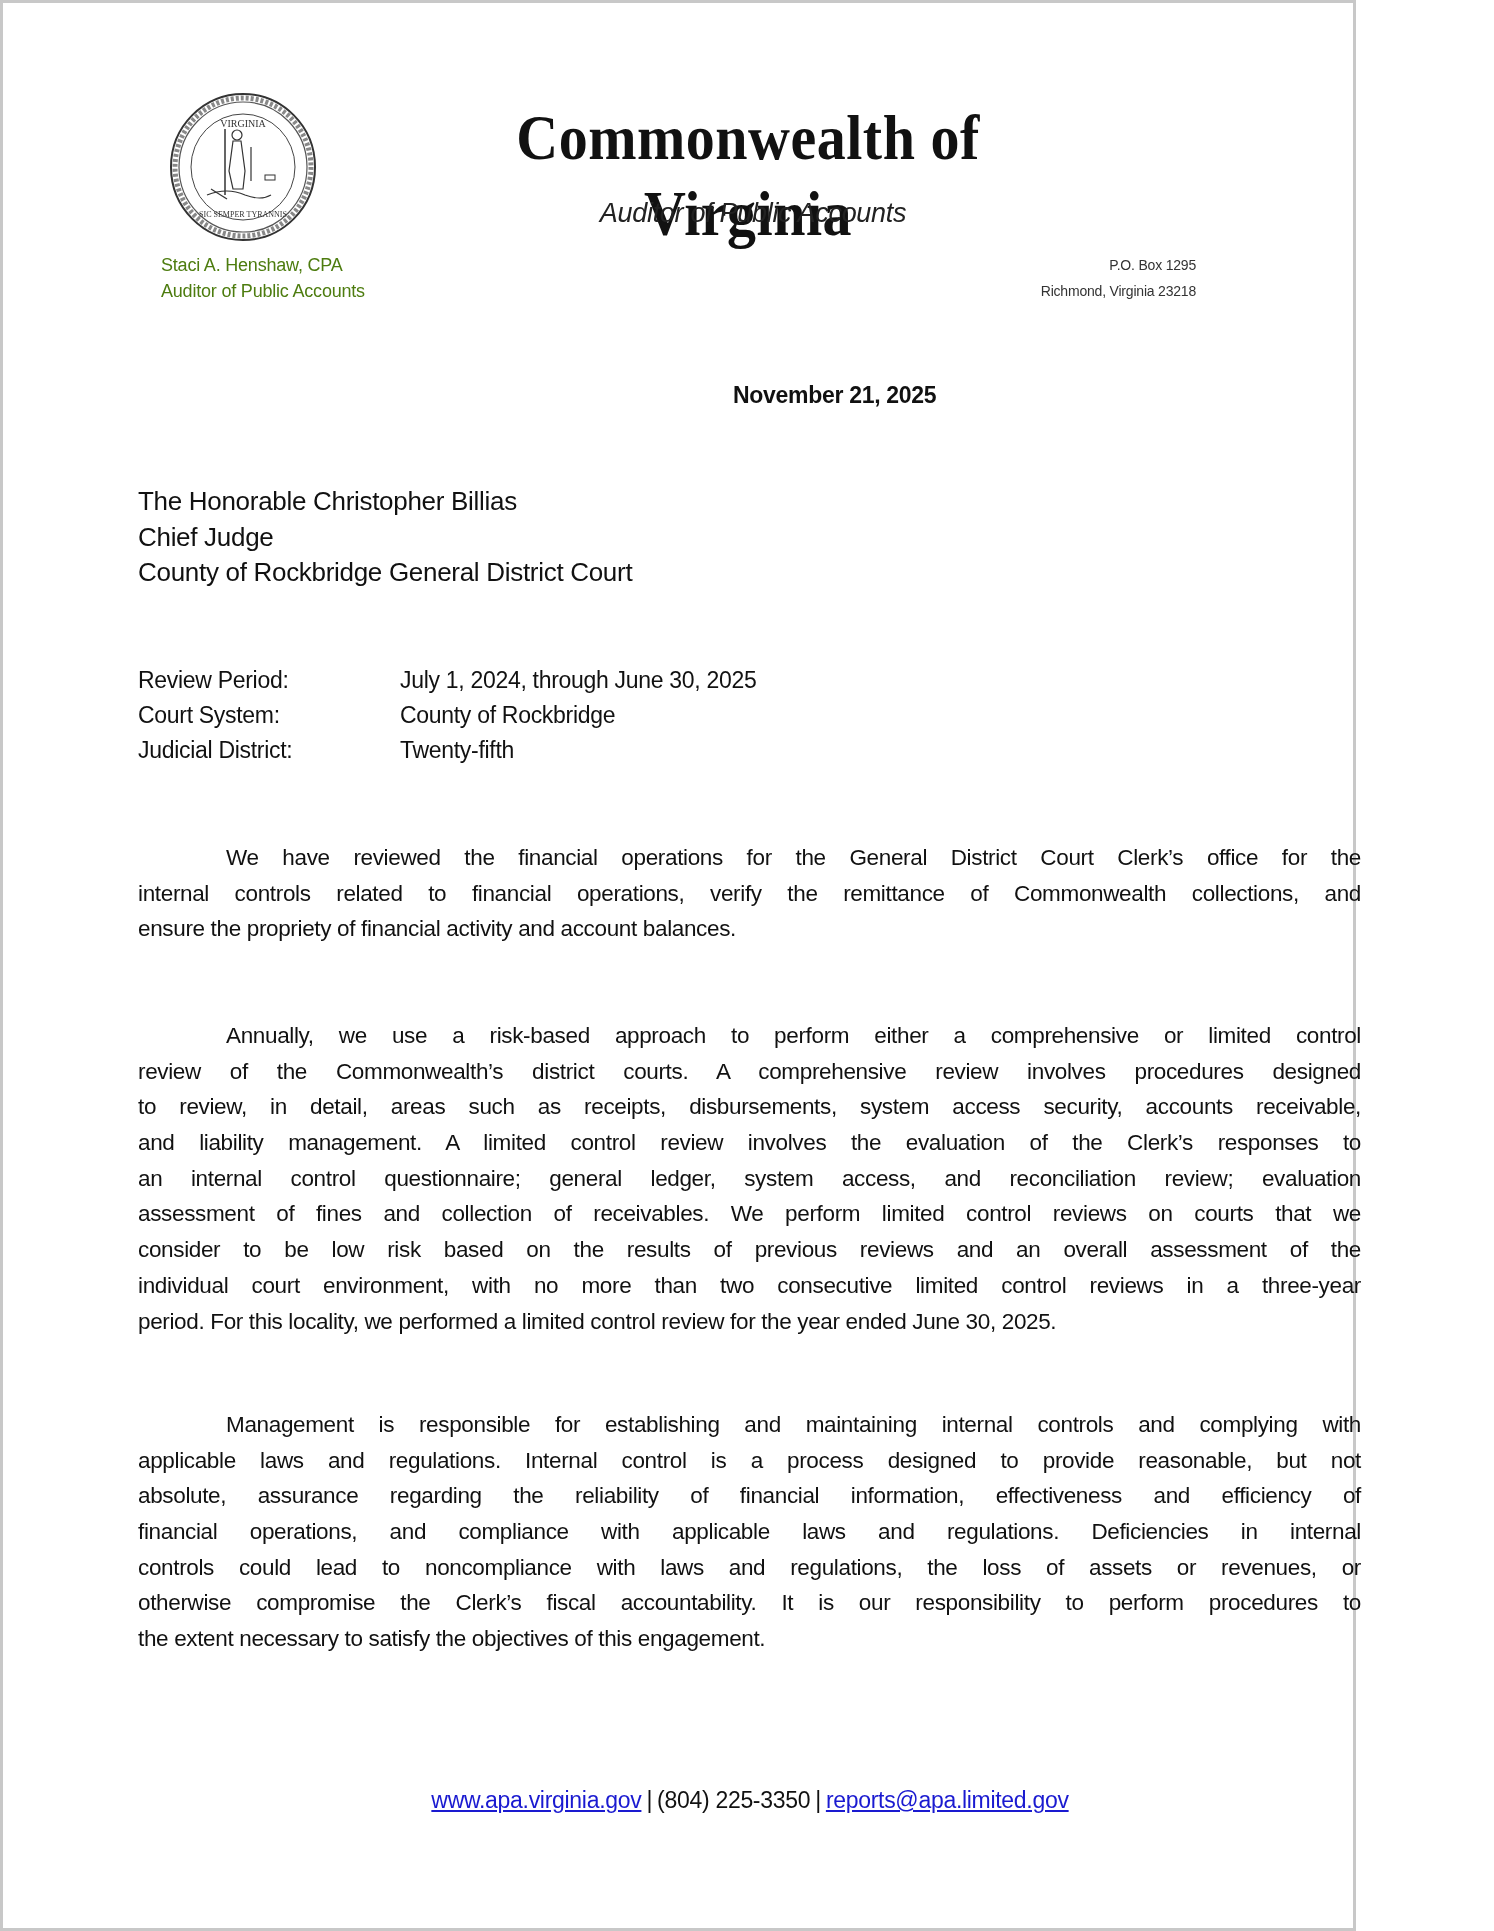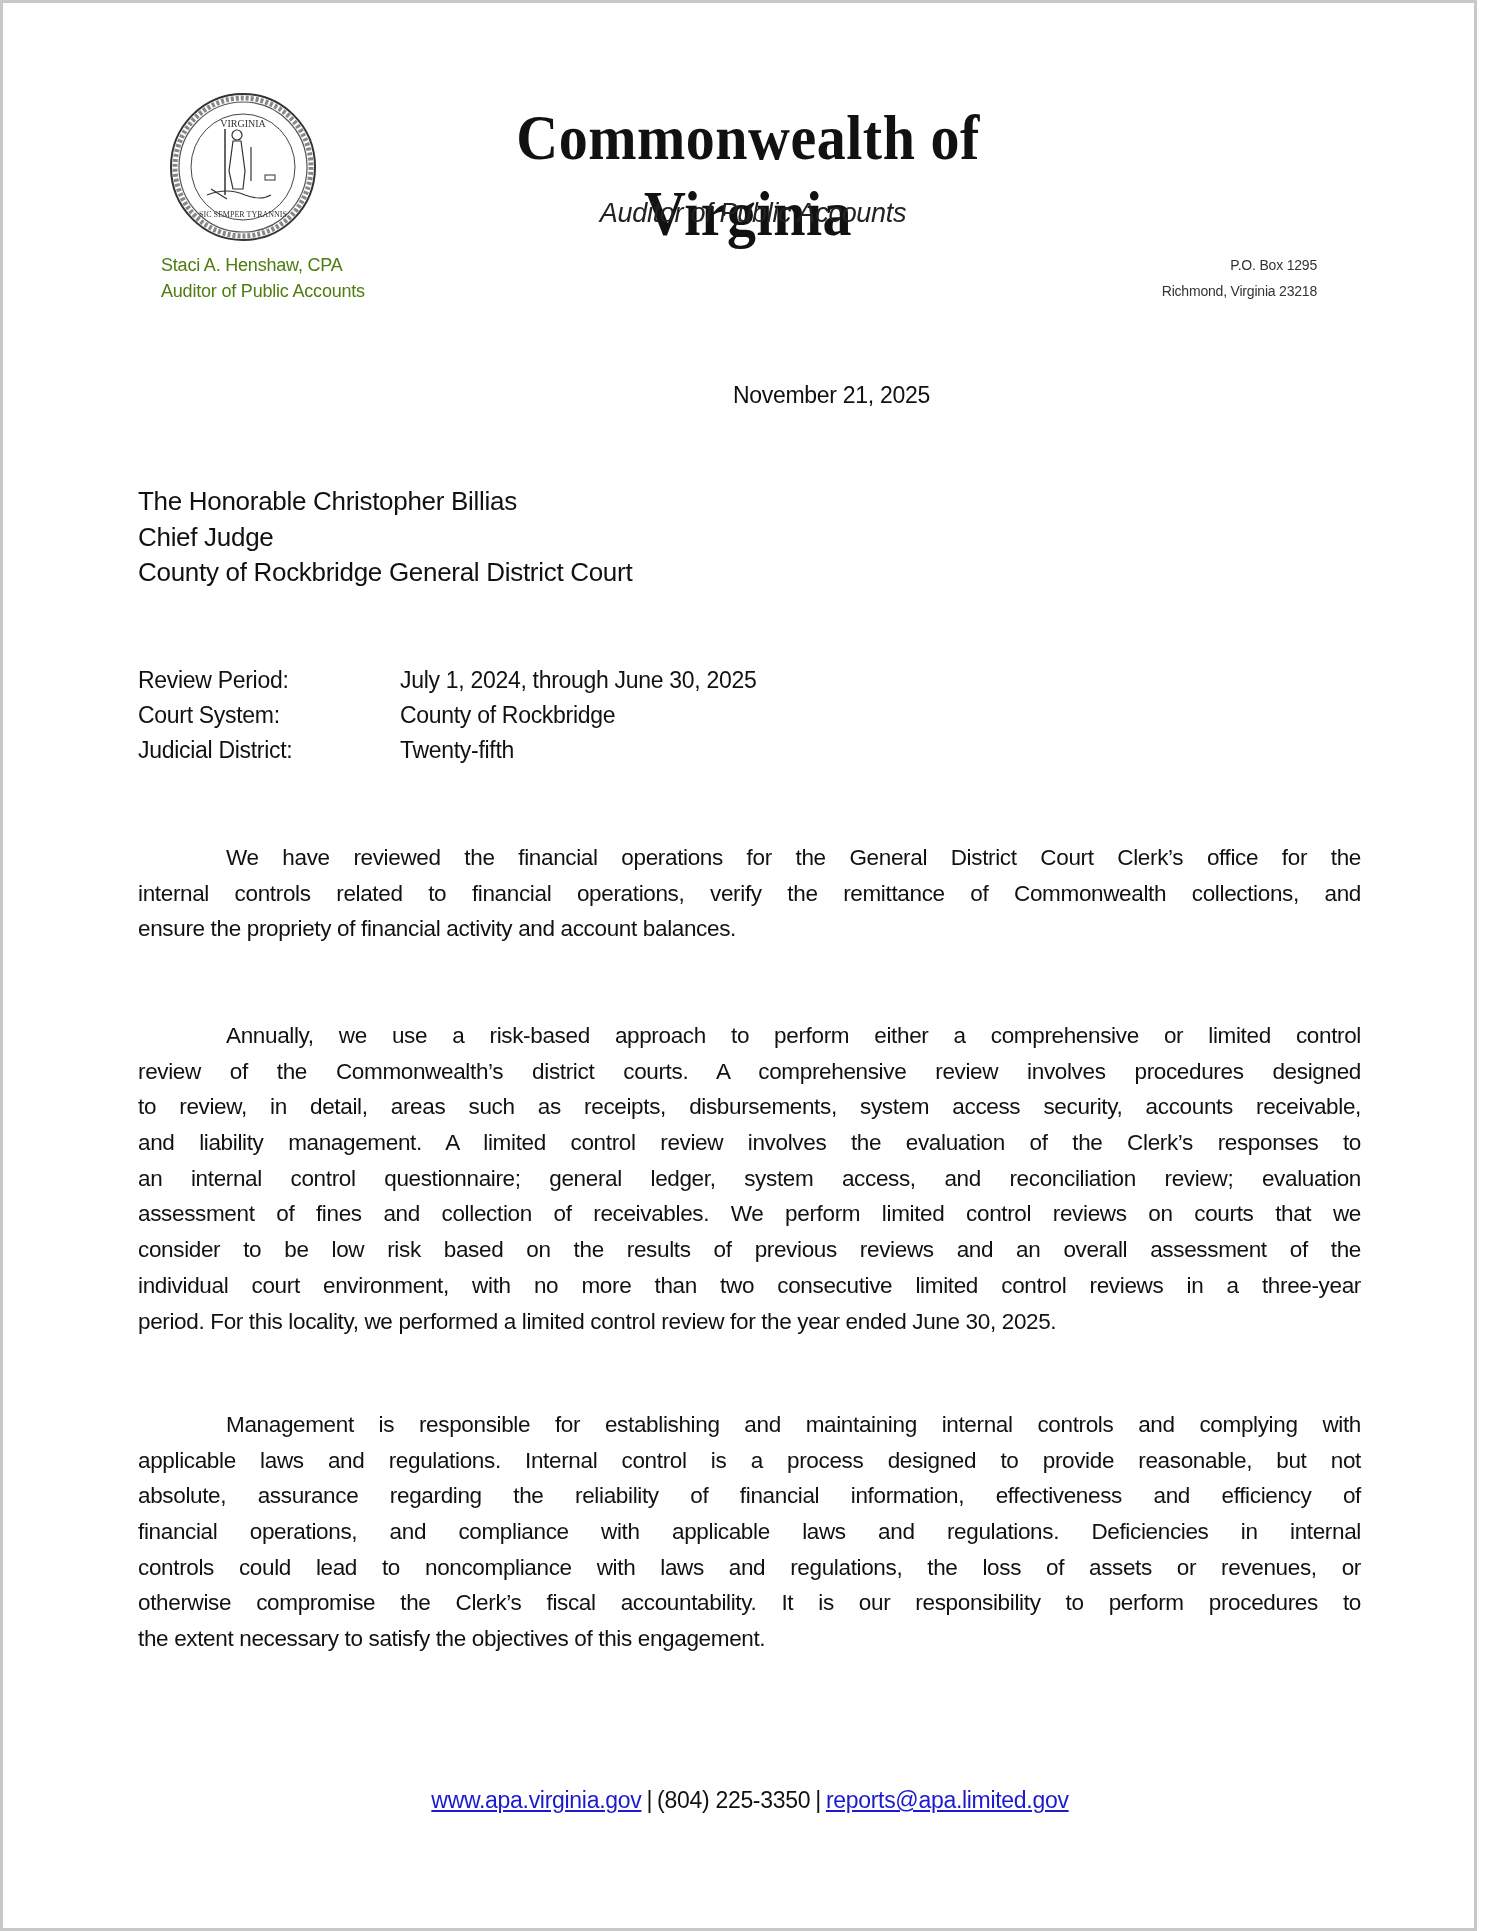--- a/index.html
+++ b/index.html
@@ -1,37 +1,37 @@
 <!DOCTYPE html>
 <html><head>
 <meta charset="utf-8">
 <style>
   html, body { margin: 0; padding: 0; background: #ffffff; }
   body { width: 1494px; height: 1931px; position: relative; overflow: hidden; }
   .frame {
-    position: absolute; left: 0; top: 0; width: 1477px; height: 1931px;
+    position: absolute; left: 0; top: 0; width: 1356px; height: 1931px;
     box-sizing: border-box; border: 3px solid #c8c8c8; background: #ffffff;
   }
   .abs { position: absolute; }
   .txt { font-family: "Liberation Sans", sans-serif; color: #111; }
   .seal { left: 164px; top: 88px; width: 152px; height: 152px; }
   .title {
     left: 420px; top: 98px; width: 650px; text-align: center;
     font-family: "Liberation Serif", serif; font-weight: bold; font-size: 58px;
     letter-spacing: 0.5px; color: #111; line-height: 70px;
     transform: scaleY(1.08); transform-origin: top center;
   }
   .subtitle {
     left: 520px; top: 192px; width: 460px; text-align: center;
     font-family: "Liberation Sans", sans-serif; font-style: italic;
     font-size: 27px; color: #222; line-height: 36px; letter-spacing: -0.3px;
   }
   .hdr-left { left: 158px; top: 249px; font-size: 18px; line-height: 26px; color: #4d7c0f; letter-spacing: -0.2px; }
   .hdr-right { right: 157px; top: 249px; font-size: 14px; line-height: 26px; color: #333; text-align: right; letter-spacing: -0.2px; }
-  .date { left: 730px; top: 376px; font-size: 23px; line-height: 32px; letter-spacing: -0.3px; }
+  .date { left: 730px; top: 376px; font-size: 23px; line-height: 32px; letter-spacing: -0.3px; font-weight: bold; }
   .addressee { left: 135px; top: 481px; font-size: 26px; line-height: 35.7px; letter-spacing: -0.3px; }
   .info { left: 135px; top: 660px; font-size: 23px; line-height: 35px; letter-spacing: -0.3px; }
   .info-row { display: flex; }
   .info-label { width: 262px; }
   .body { left: 135px; width: 1223px; font-size: 22.5px; line-height: 35.7px; letter-spacing: -0.35px; }
   .line { white-space: nowrap; text-align: justify; text-align-last: justify; height: 35.7px; overflow: visible; }
   .line.last { text-align-last: left; }
   .line.indent { padding-left: 88px; }
   .p1 { top: 837px; }
   .p2 { top: 1015px; }

